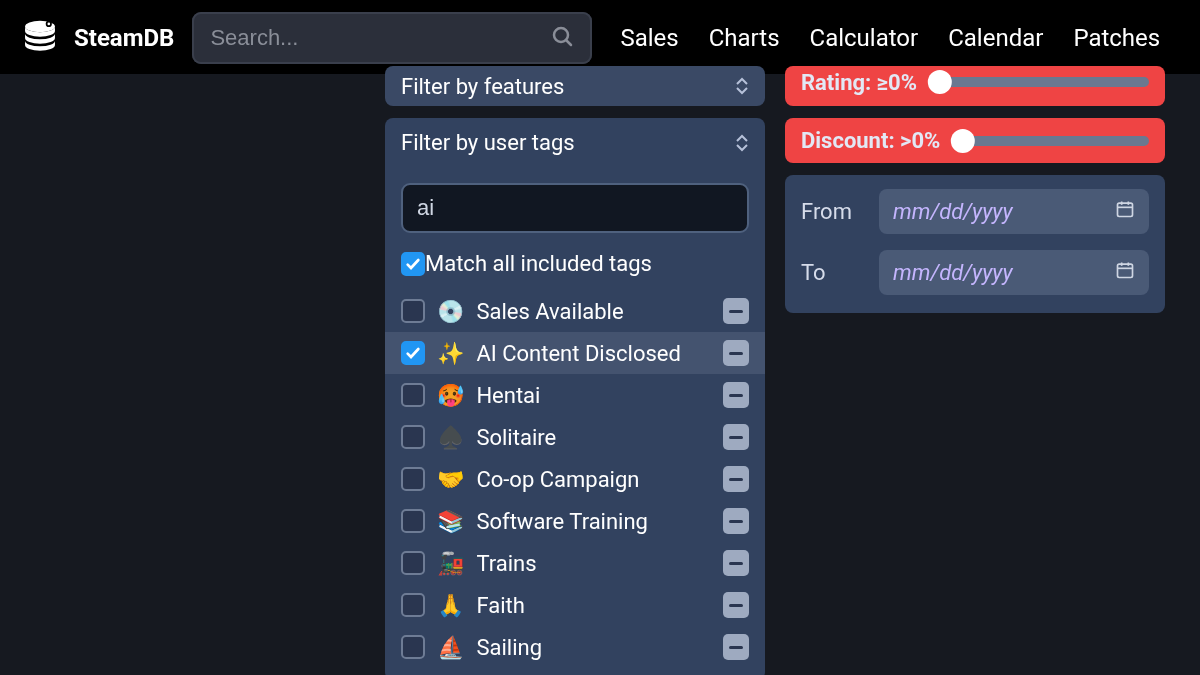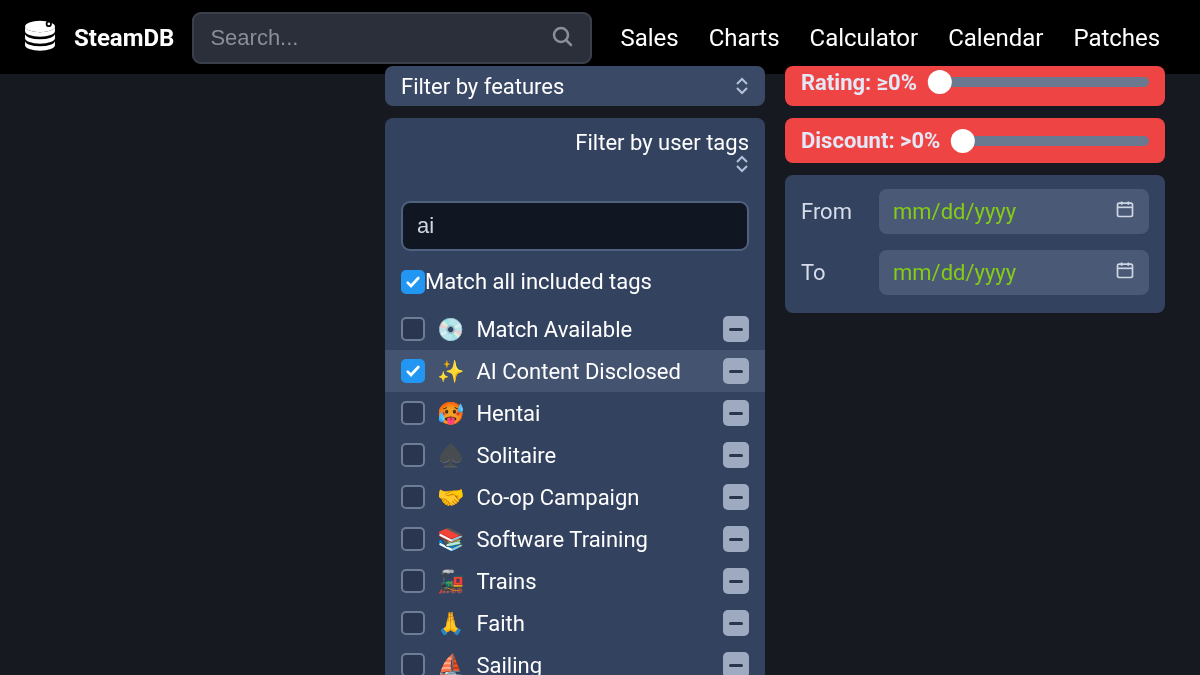--- a/index.html
+++ b/index.html
@@ -124,24 +124,23 @@
   background: #32425f;
   border-radius: 8px;
   padding: 12px 16px;
   font-size: 22px;
   display: flex;
   flex-direction: column;
   gap: 8px;
 }
 .tags-header {
   display: flex;
-  align-items: flex-end;
+  align-items: center;
   justify-content: space-between;
   padding-bottom: 8px;
-  flex-direction: column;
 }
 .tags-search {
   background: #111722;
   border: 2px solid #4f617e;
   border-radius: 9px;
   padding: 10px 14px;
   margin-top: 12px;
 }
 .tags-search input {
   background: transparent;
@@ -259,21 +258,22 @@
   color: #d6dcea;
 }
 .date-input {
   flex: 1;
   background: #4a5a76;
   border-radius: 8px;
   padding: 10px 14px;
   display: flex;
   align-items: center;
   justify-content: space-between;
-  color: #84cc16;
+  color: #c4b5fd;
+  font-style: italic;
 }
 .calendar-icon svg {
   width: 20px;
   height: 20px;
 }
 .match-row {
   display: flex;
   align-items: center;
   gap: 0;
   padding: 10px 0 6px 0;
@@ -358,21 +358,21 @@
             </svg>
         </span>
         <span>Match all included tags</span>
       </div>
 
       <div id="tags-list">
           <div class="tag-row">
             <div class="tag-left">
               <span class="checkbox"></span>
               <span class="emoji">💿</span>
-              <span>Match Available</span>
+              <span>Sales Available</span>
             </div>
             <span class="exclude-btn"></span>
           </div>
           <div class="tag-row highlighted">
             <div class="tag-left">
               <span class="checkbox checked">
                 <svg viewBox="0 0 24 24" fill="none" stroke="#fff" stroke-width="4" stroke-linecap="round">
                   <polyline points="4 13 9 18 20 6"></polyline>
                 </svg>
               </span>

